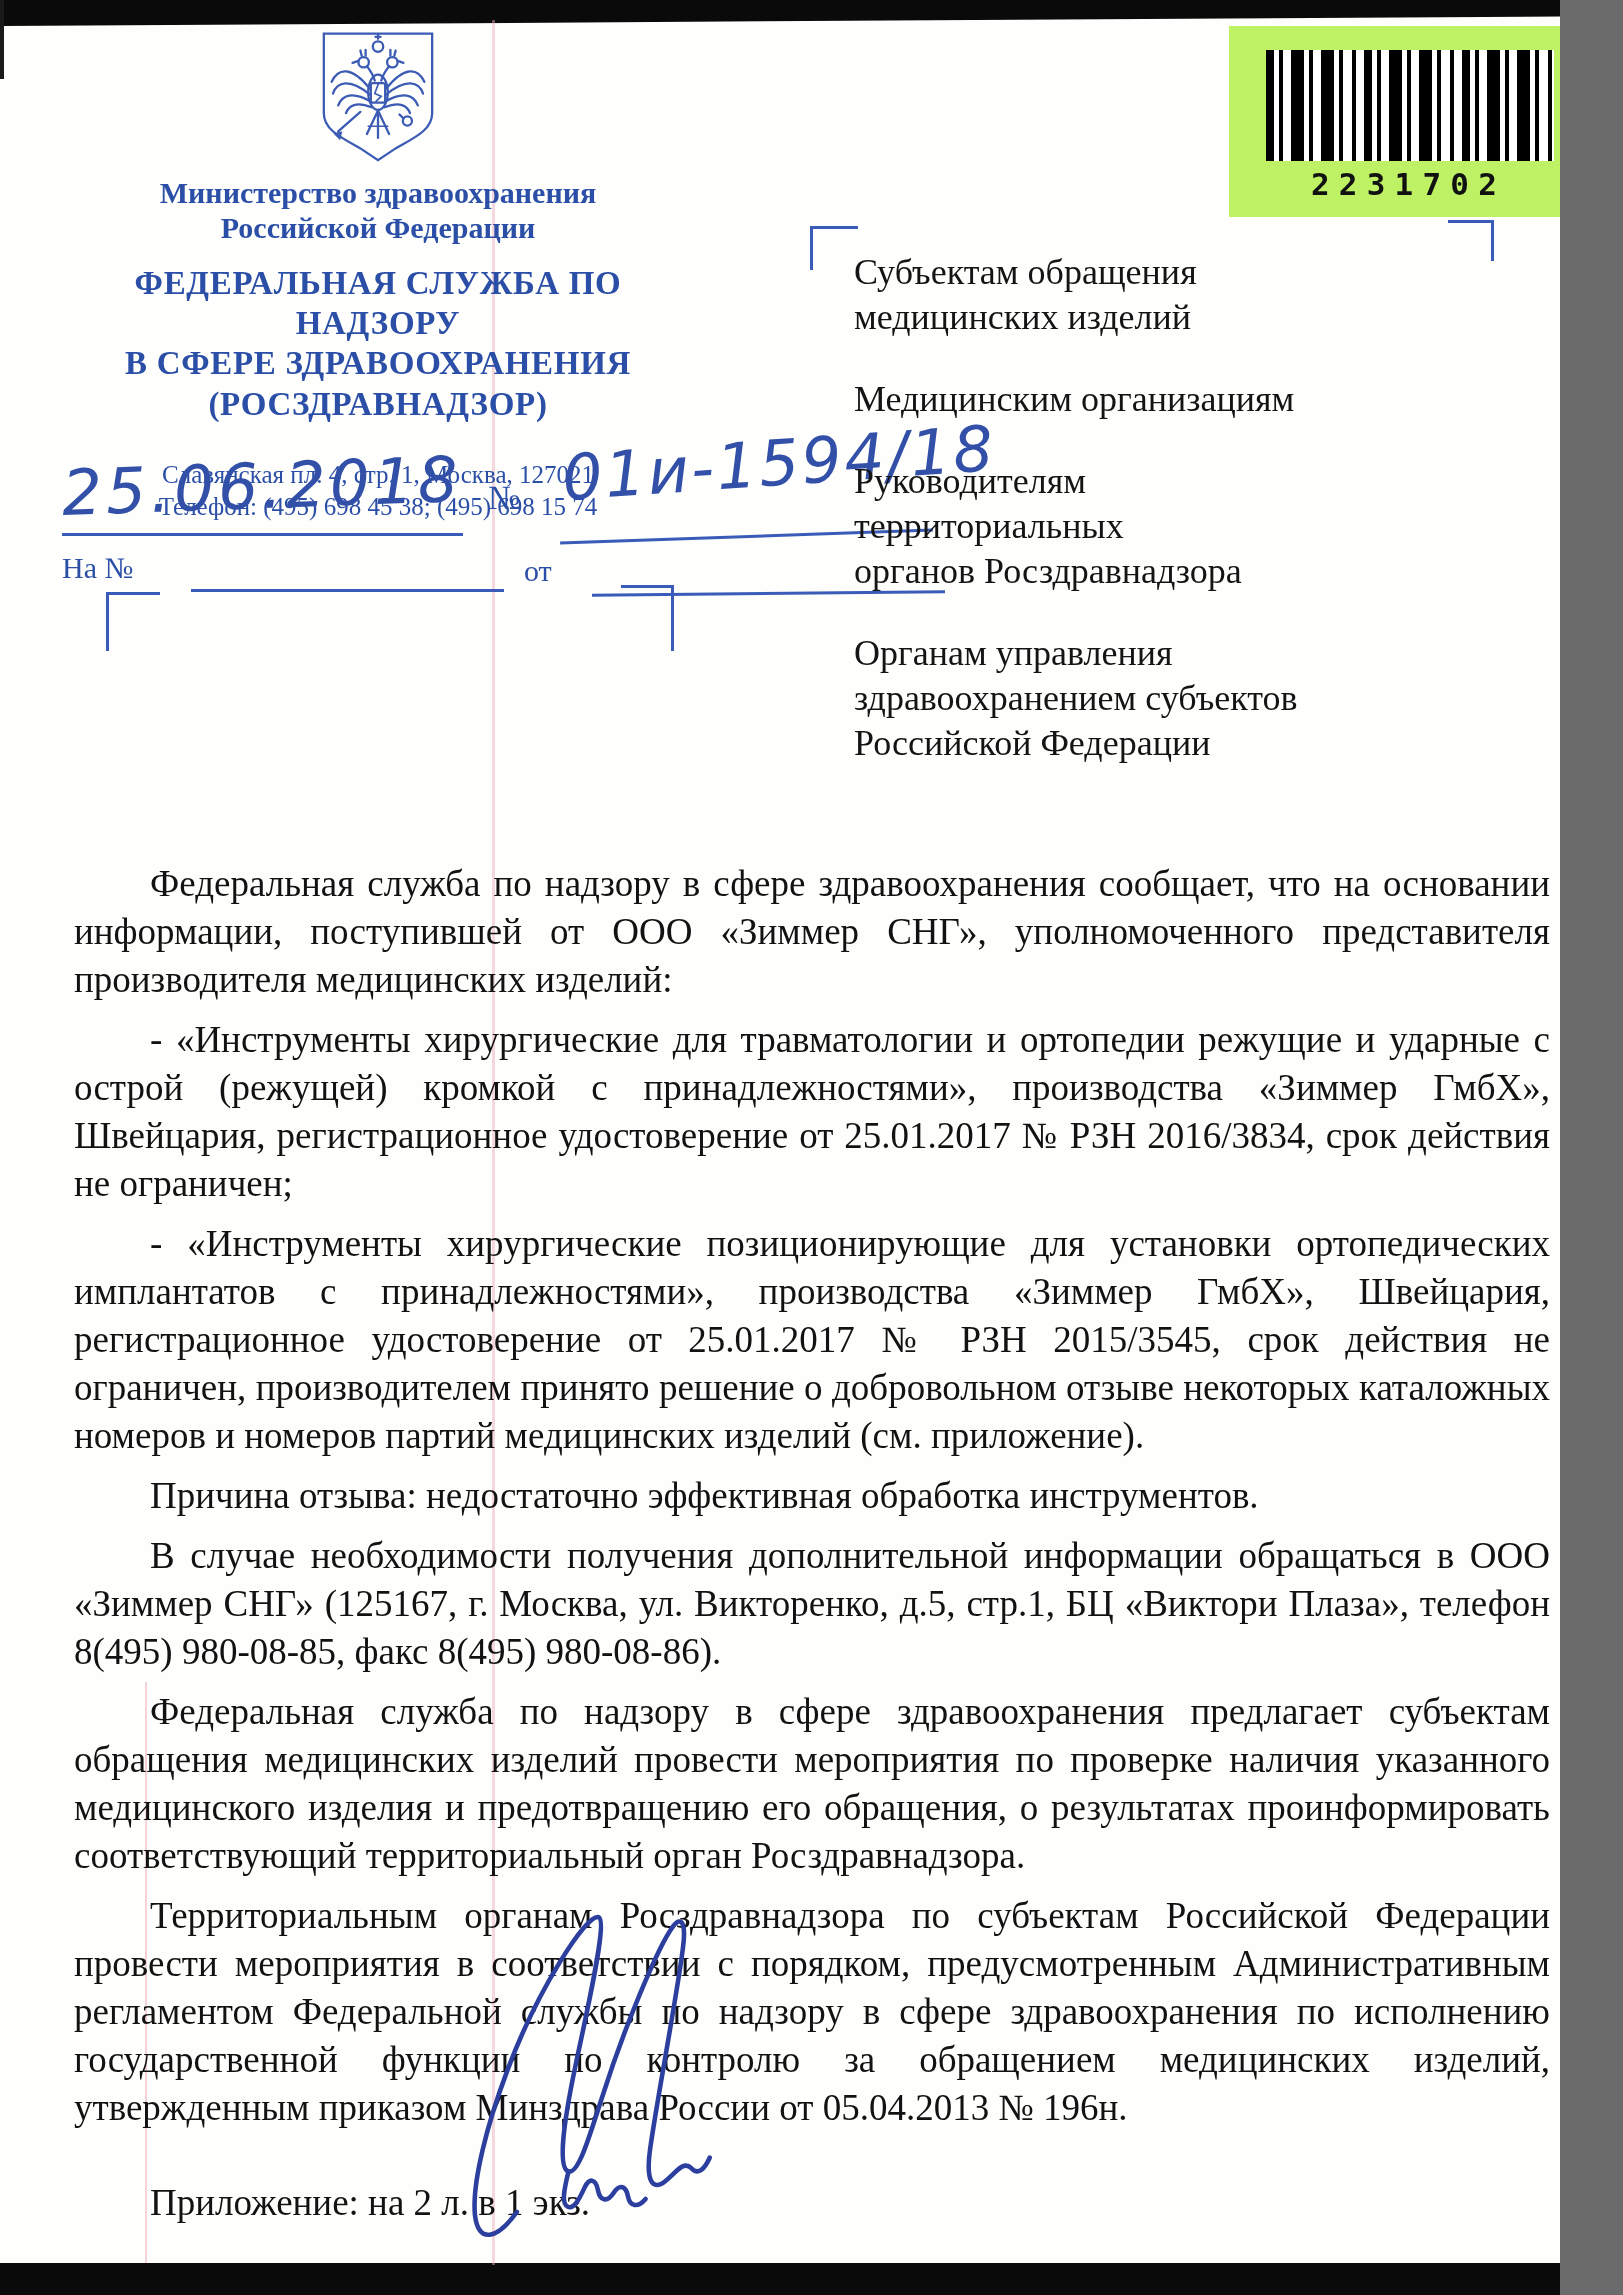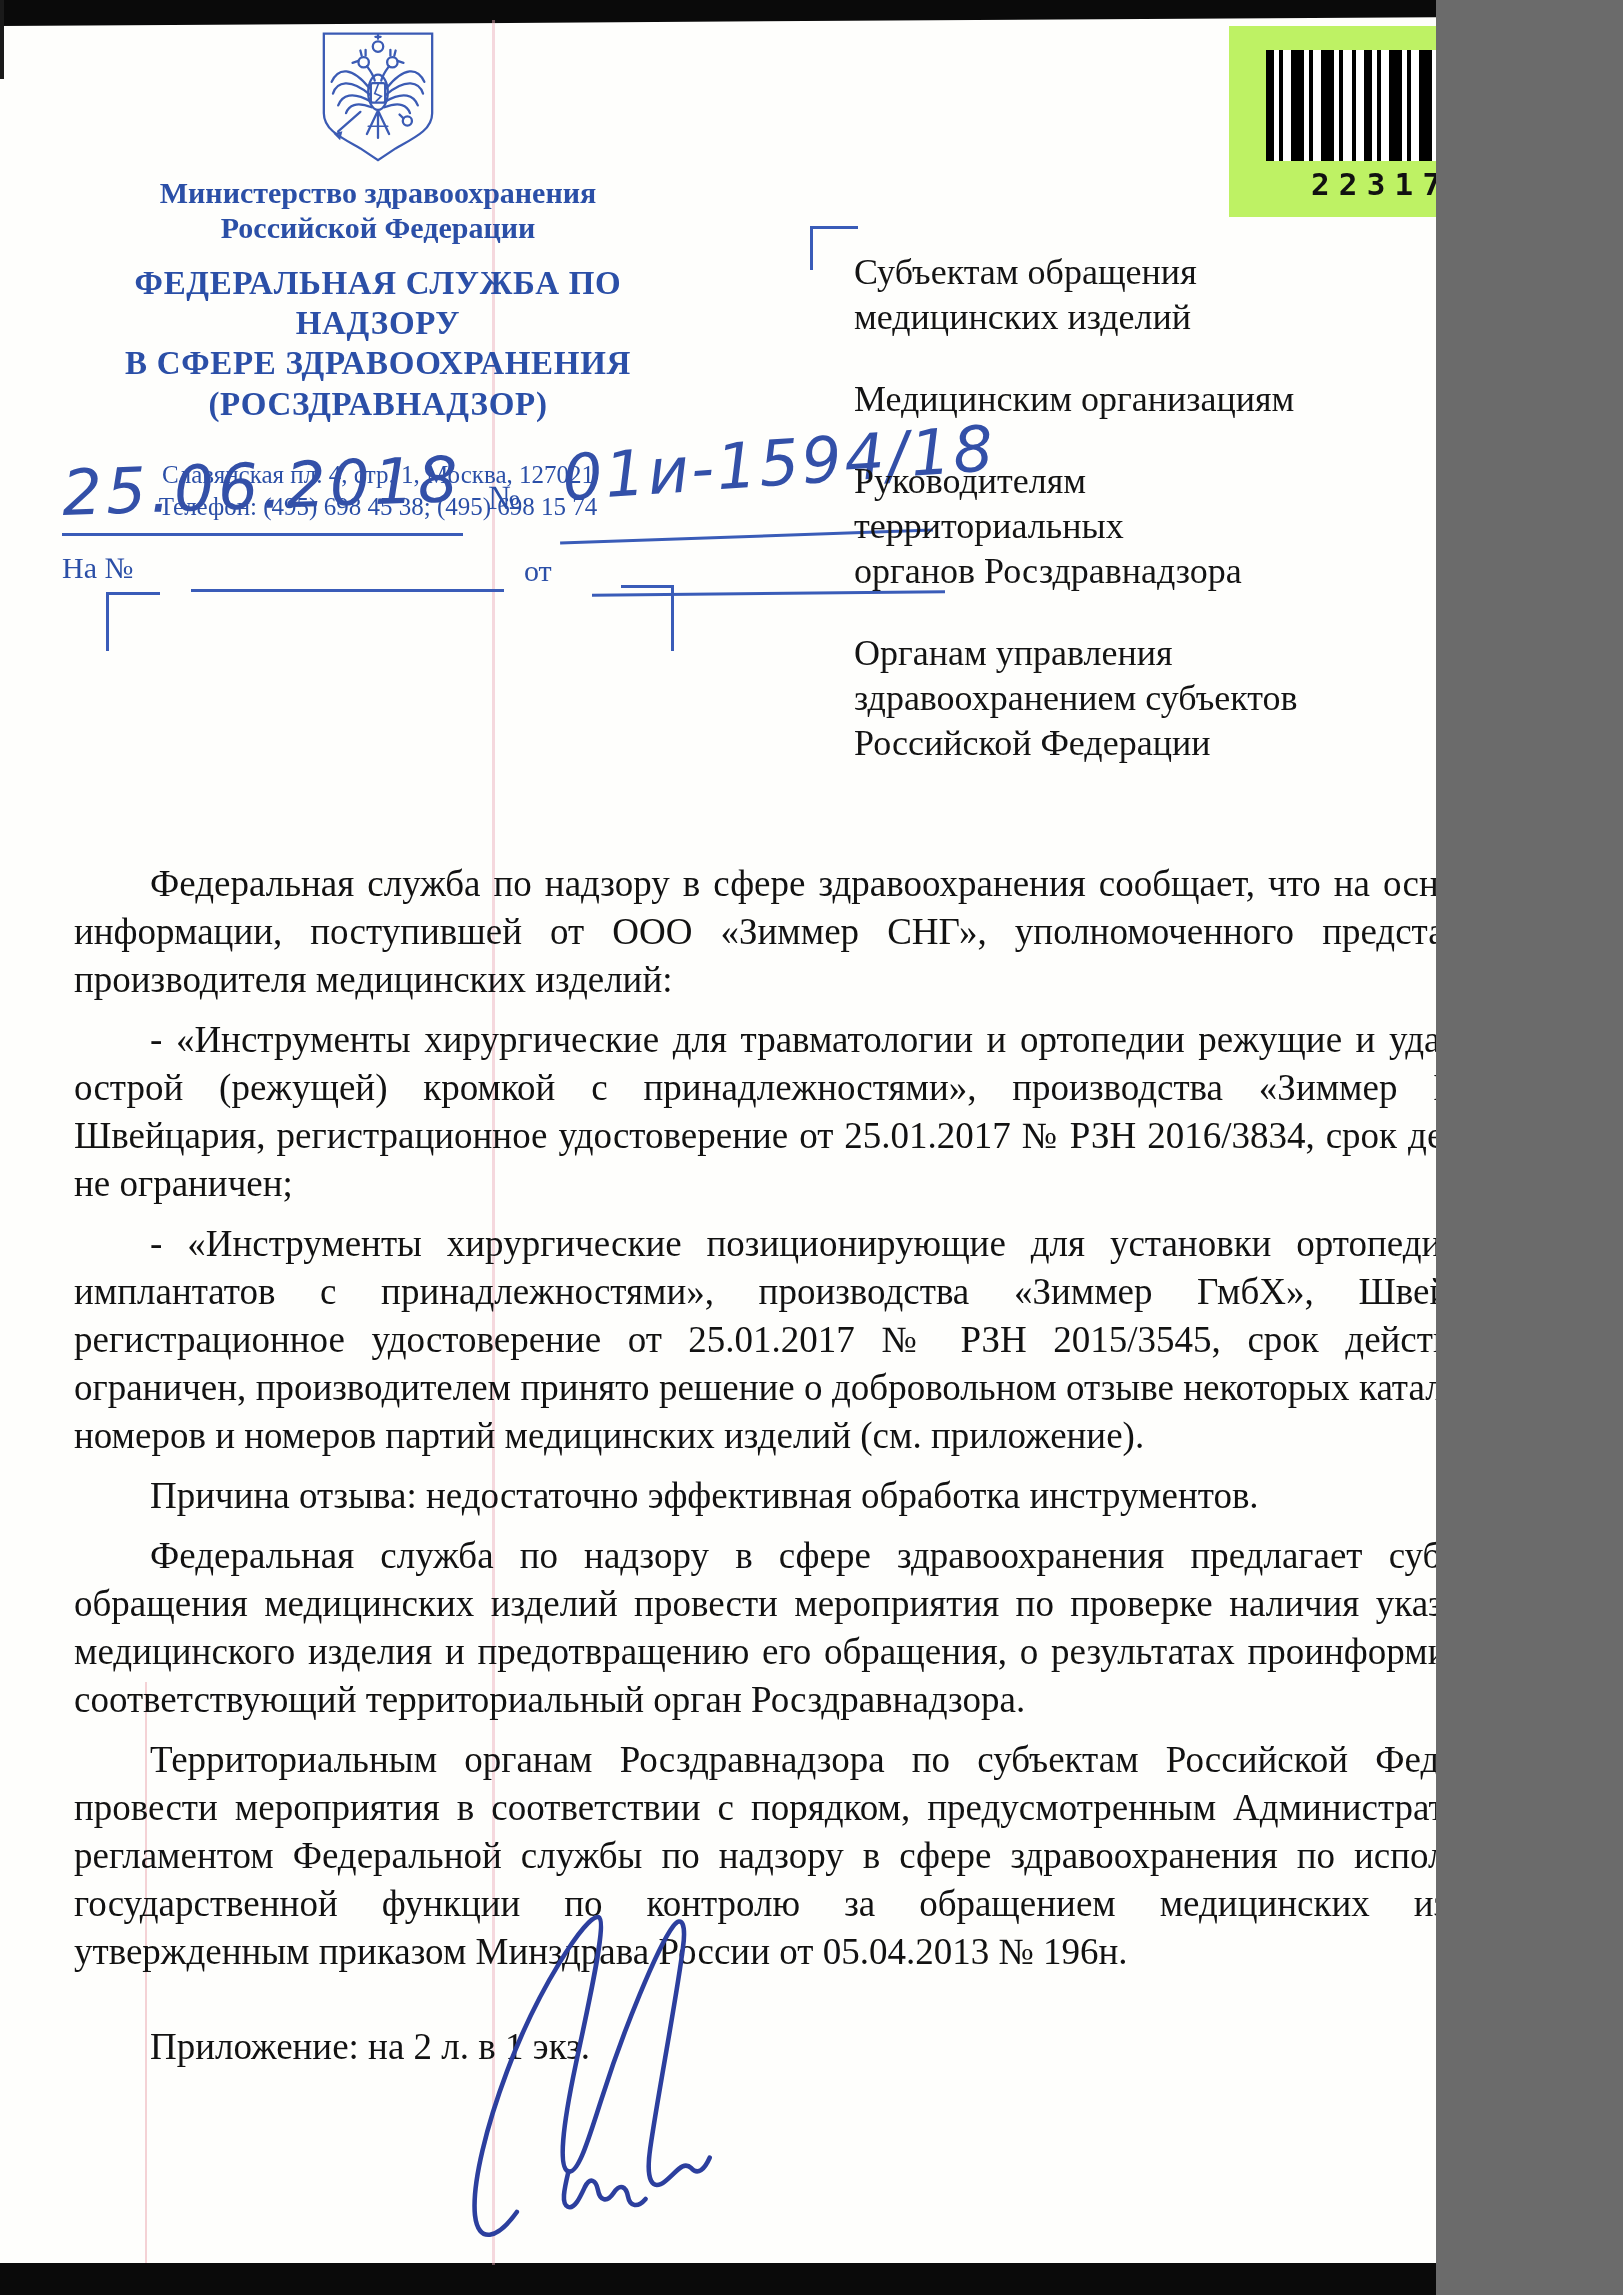--- a/index.html
+++ b/index.html
@@ -1,17 +1,17 @@
 <!DOCTYPE html>
 <html style="font-size:10.5px"><head>
 <meta charset="utf-8">
 <style>
   html,body{margin:0;padding:0;background:#6b6b6b;}
   .page{
-    position:relative;width:1436px;height:2295px;background:#fefefc;
+    position:relative;width:1560px;height:2295px;background:#fefefc;
     overflow:hidden;font-family:"Liberation Serif","DejaVu Serif",serif;color:#151515;
   }
   
   .scan-top{position:absolute;left:0;top:-9.2px;width:1636px;height:30px;background:#0a0a0a;transform:rotate(-0.35deg);}
   .scan-bottom{position:absolute;left:0;top:2263px;width:1624px;height:32px;background:#0a0a0a;}
   .scan-right{position:absolute;left:1604px;top:23.6px;width:20px;height:437px;background:#0a0a0a;}
   .scan-left{position:absolute;left:0;top:0;width:3.9px;height:79px;background:#1a1a1a;}
   .fold-main{position:absolute;left:492px;top:19.6px;width:2.6px;height:2245px;background:rgba(236,170,185,0.45);}
   .fold-small{position:absolute;left:145px;top:1682px;width:2px;height:581px;background:rgba(225,130,140,0.35);}
   
@@ -148,20 +148,21 @@
     <div class="recipient">Органам управления
 здравоохранением субъектов
 Российской Федерации</div>
   </div>
 
   <div class="body-text">
     <p>Федеральная служба по надзору в сфере здравоохранения сообщает, что на основании информации, поступившей от ООО «Зиммер СНГ», уполномоченного представителя производителя медицинских изделий:</p>
     <p>- «Инструменты хирургические для травматологии и ортопедии режущие и ударные с острой (режущей) кромкой с принадлежностями», производства «Зиммер ГмбХ», Швейцария, регистрационное удостоверение от 25.01.2017 № РЗН 2016/3834, срок действия не ограничен;</p>
     <p>- «Инструменты хирургические позиционирующие для установки ортопедических имплантатов с принадлежностями», производства «Зиммер ГмбХ», Швейцария, регистрационное удостоверение от 25.01.2017 № РЗН 2015/3545, срок действия не ограничен, производителем принято решение о добровольном отзыве некоторых каталожных номеров и номеров партий медицинских изделий (см. приложение).</p>
     <p>Причина отзыва: недостаточно эффективная обработка инструментов.</p>
+    <p>В случае необходимости получения дополнительной информации обращаться в ООО «Зиммер СНГ» (125167, г. Москва, ул. Викторенко, д.5, стр.1, БЦ «Виктори Плаза», телефон 8(495) 980-08-85, факс 8(495) 980-08-86).</p>
     <p>Федеральная служба по надзору в сфере здравоохранения предлагает субъектам обращения медицинских изделий провести мероприятия по проверке наличия указанного медицинского изделия и предотвращению его обращения, о результатах проинформировать соответствующий территориальный орган Росздравнадзора.</p>
     <p>Территориальным органам Росздравнадзора по субъектам Российской Федерации провести мероприятия в соответствии с порядком, предусмотренным Административным регламентом Федеральной службы по надзору в сфере здравоохранения по исполнению государственной функции по контролю за обращением медицинских изделий, утвержденным приказом Минздрава России от 05.04.2013 № 196н.</p>
     <p class="attachment">Приложение: на 2 л. в 1 экз.</p>
   </div>
 
   <svg class="signature" width="432" height="353" viewBox="0 0 660 540">
     <g stroke="#2c3f9e" fill="none" stroke-width="7" stroke-linecap="round">
       <path d="M215,465 C185,507 156,514 151,470 C146,420 170,330 200,250 C245,128 322,8 340,14 C354,20 324,150 305,240 C285,335 278,398 294,403 C310,408 327,345 347,285 C377,190 430,60 454,28 C468,10 474,26 469,62 C459,140 430,290 419,368 C412,417 422,434 442,418 C460,403 470,386 482,398 C492,409 502,400 510,382"></path>
       <path d="M294,403 C287,432 283,452 293,457 C303,462 312,442 319,427 C327,411 336,416 339,431 C342,448 353,451 363,436 C373,421 382,426 385,441 C388,457 400,459 412,445"></path>
     </g>

